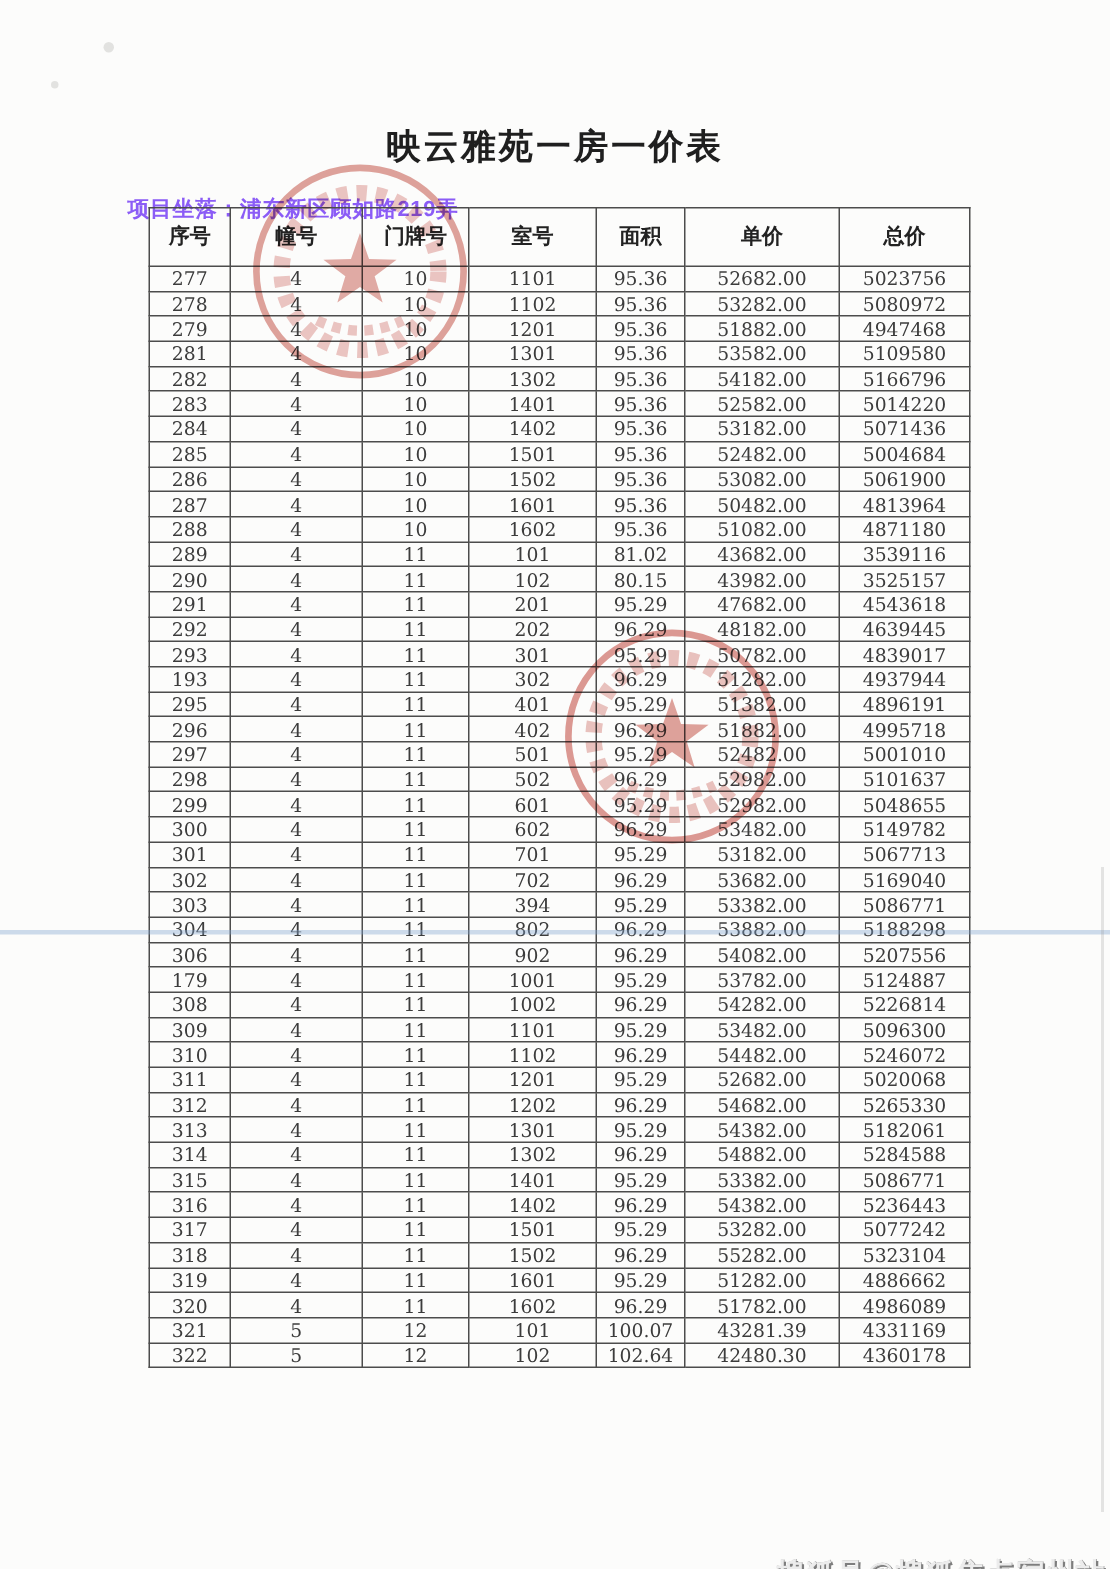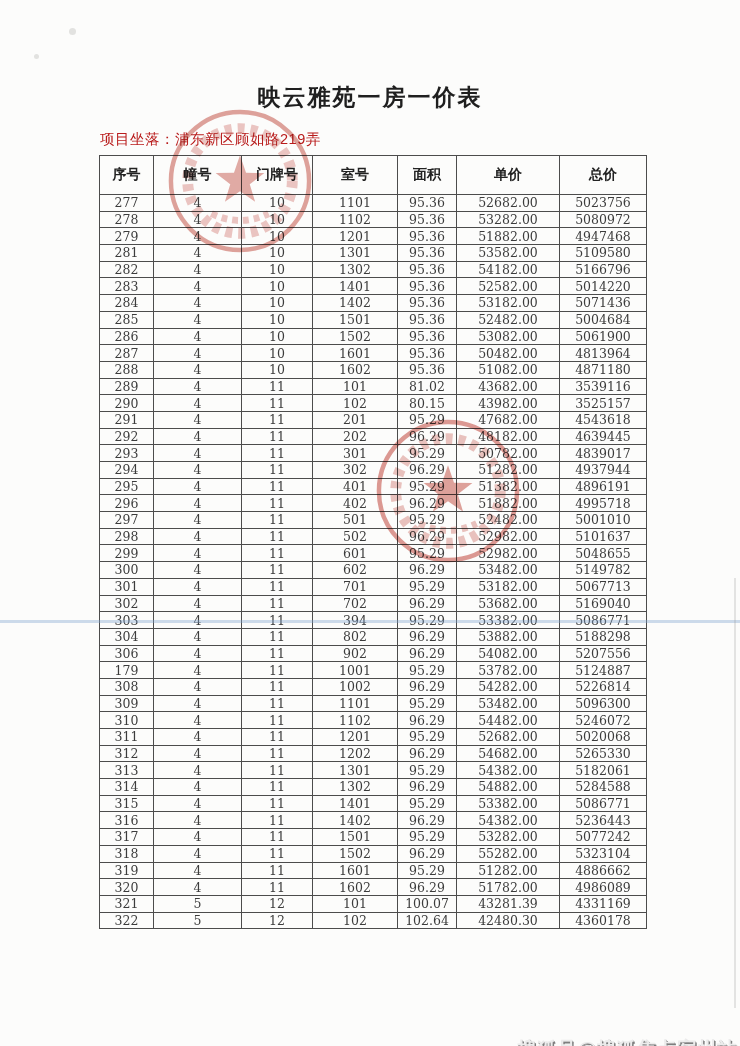--- a/index.html
+++ b/index.html
@@ -10,26 +10,26 @@
     background: #fcfcfb;
     overflow: hidden;
   }
   .doc-title {
     position: absolute; top: 82px; left: 0; width: 740px;
     text-align: center;
     font-size: 23px; font-weight: bold; letter-spacing: 2px;
     color: #1f1f1f;
   }
   .location-line {
-    position: absolute; top: 130px; left: 100px;
-    font-size: 14.5px; font-weight: normal; color: #b91c1c;
+    position: absolute; top: 130px; left: 85px;
+    font-size: 14.5px; font-weight: bold; color: #8b5cf6;
     letter-spacing: 0.5px;
   }
   table.price-table {
-    position: absolute; top: 155px; left: 99px;
+    position: absolute; top: 138px; left: 99px;
     width: 547px;
     border-collapse: collapse; table-layout: fixed;
     background: transparent;
   }
   .price-table th, .price-table td {
     border: 1px solid #4c4c4c;
     text-align: center; vertical-align: middle;
     padding: 0; overflow: hidden; white-space: nowrap;
   }
   .price-table th {
@@ -242,21 +242,21 @@
         <tr>
           <td>293</td>
           <td>4</td>
           <td>11</td>
           <td>301</td>
           <td>95.29</td>
           <td>50782.00</td>
           <td>4839017</td>
         </tr>
         <tr>
-          <td>294</td>
+          <td>193</td>
           <td>4</td>
           <td>11</td>
           <td>302</td>
           <td>96.29</td>
           <td>51282.00</td>
           <td>4937944</td>
         </tr>
         <tr>
           <td>295</td>
           <td>4</td>

